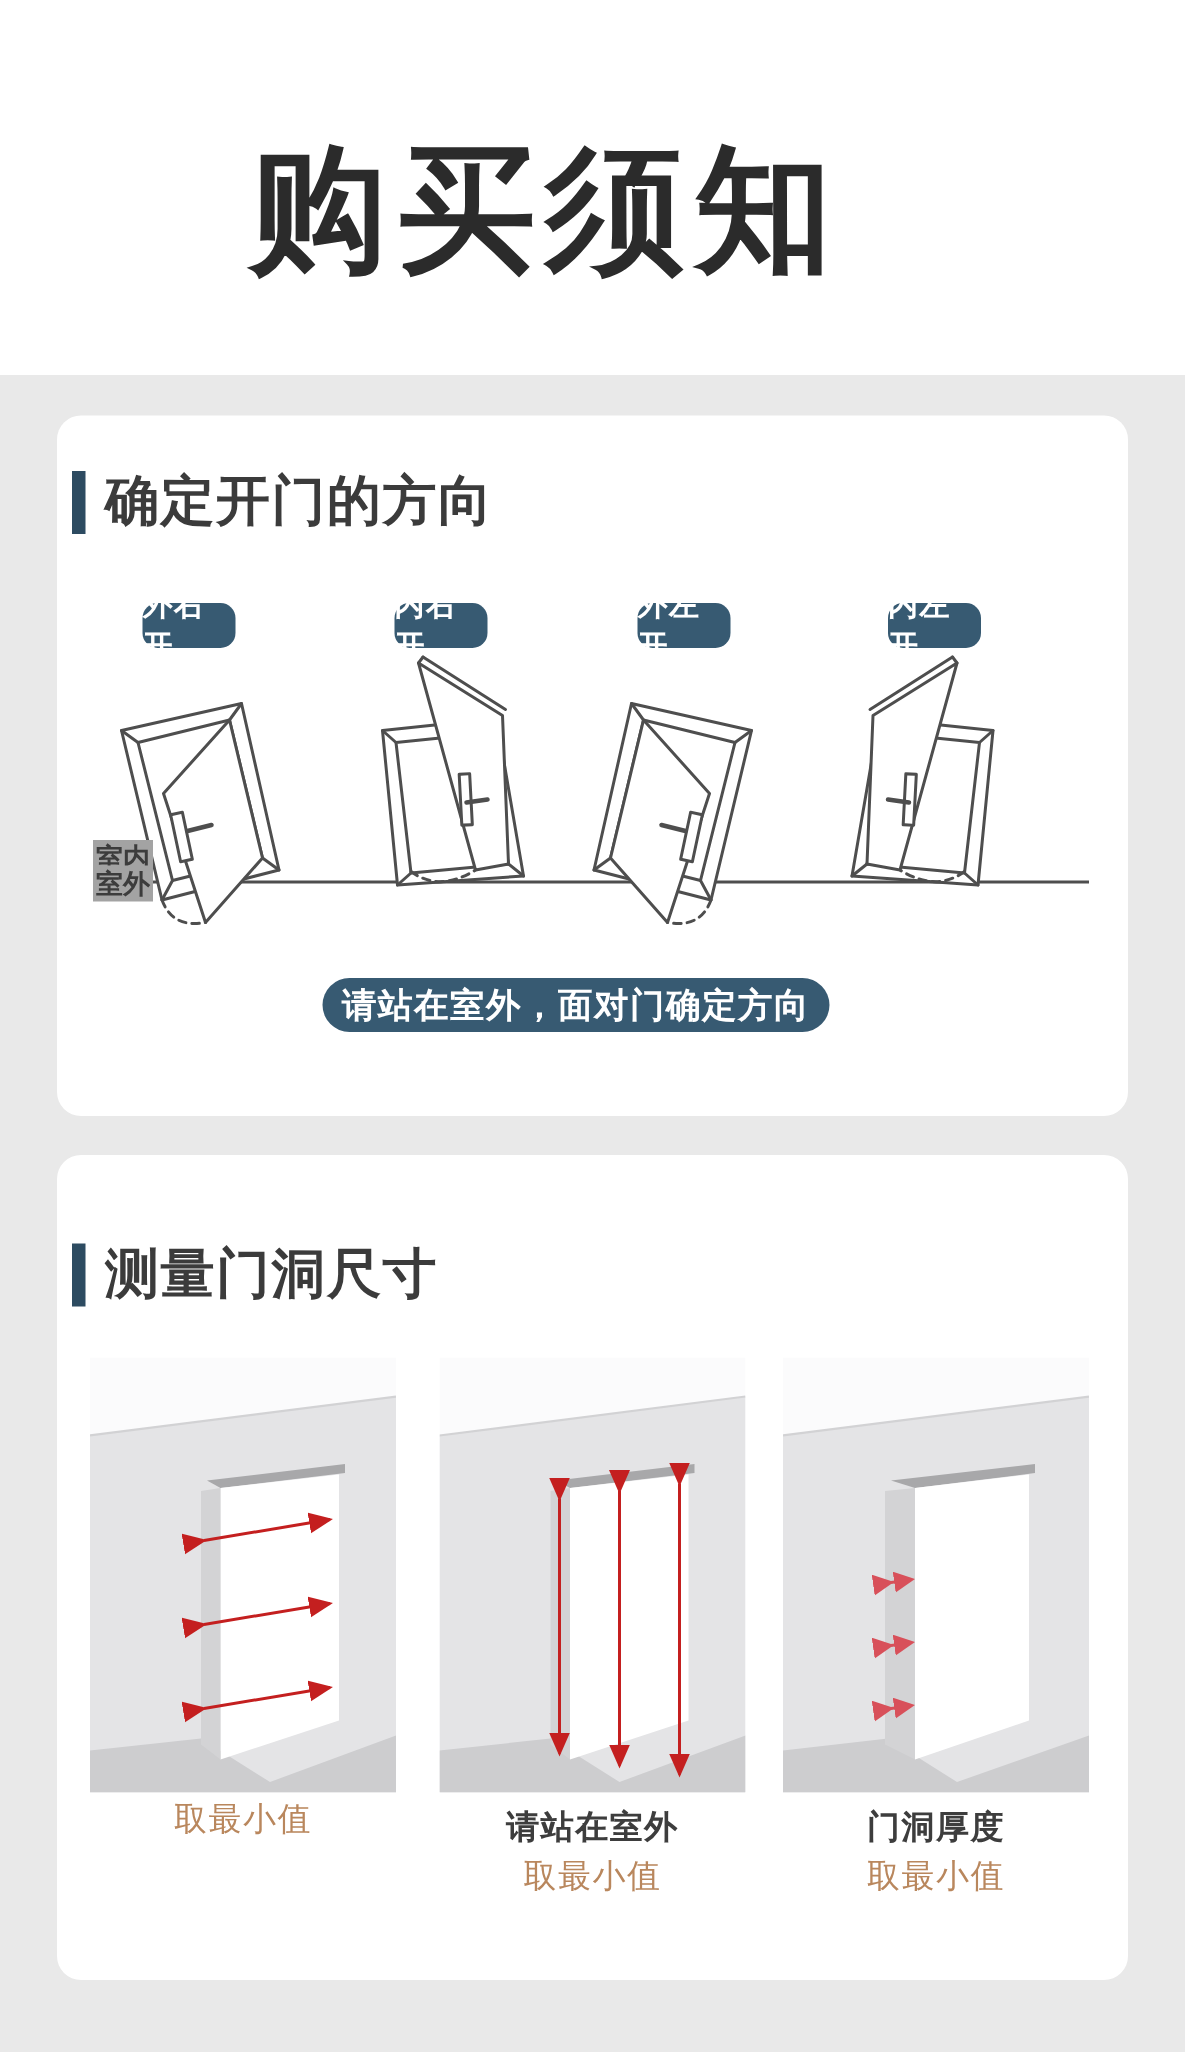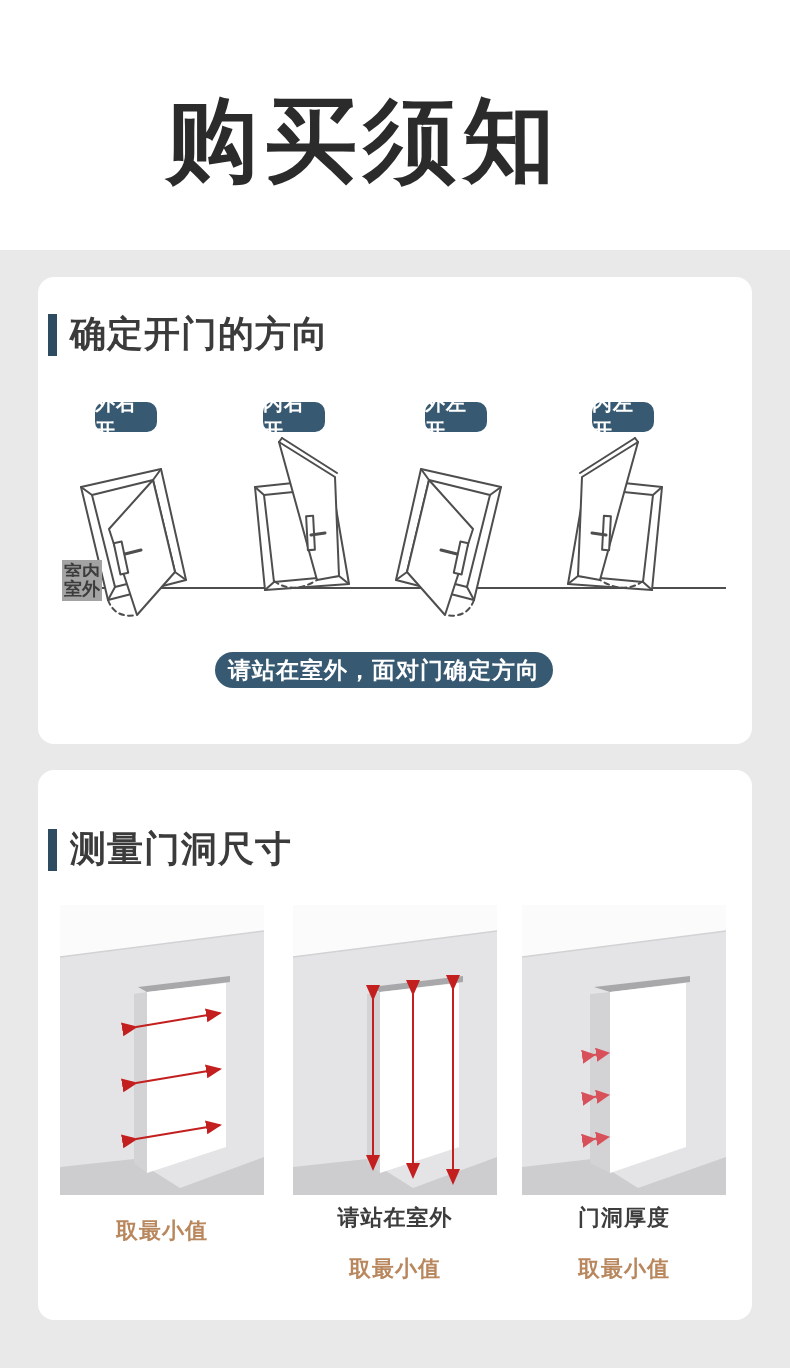--- a/index.html
+++ b/index.html
@@ -38,21 +38,21 @@
   .note-pill{
     position:absolute;left:177px;top:375px;width:338px;height:36px;border-radius:23px;
     background:#375a72;color:#ffffff;font-size:23px;font-weight:700;letter-spacing:1px;
     display:flex;align-items:center;justify-content:center;white-space:nowrap;
   }
 
   .figure{position:absolute;top:135px;width:204px;}
   .fig-0{left:22px;} .fig-1{left:255px;} .fig-2{left:484px;}
   .figure svg{display:block;width:204px;height:290px;}
   .fig-title{margin-top:8px;text-align:center;font-size:22px;font-weight:700;color:#3d3d3d;letter-spacing:1px;}
-  .fig-sub{margin-top:21px;text-align:center;font-size:22px;font-weight:700;color:#b9875d;letter-spacing:1px;}
+  .fig-sub{margin-top:3px;text-align:center;font-size:22px;font-weight:400;color:#b9875d;letter-spacing:1px;}
 
   svg .ln{stroke:#4e4e4e;stroke-width:2;fill:none;stroke-linejoin:round;stroke-linecap:round;}
   svg .face{stroke:#4e4e4e;stroke-width:2;fill:#ffffff;stroke-linejoin:round;}
   svg .dash{stroke:#4e4e4e;stroke-width:2;fill:none;stroke-dasharray:5 4;stroke-linecap:round;}
 </style>
 </head>
 <body>
 
 <div class="gray-bg"></div>
 

